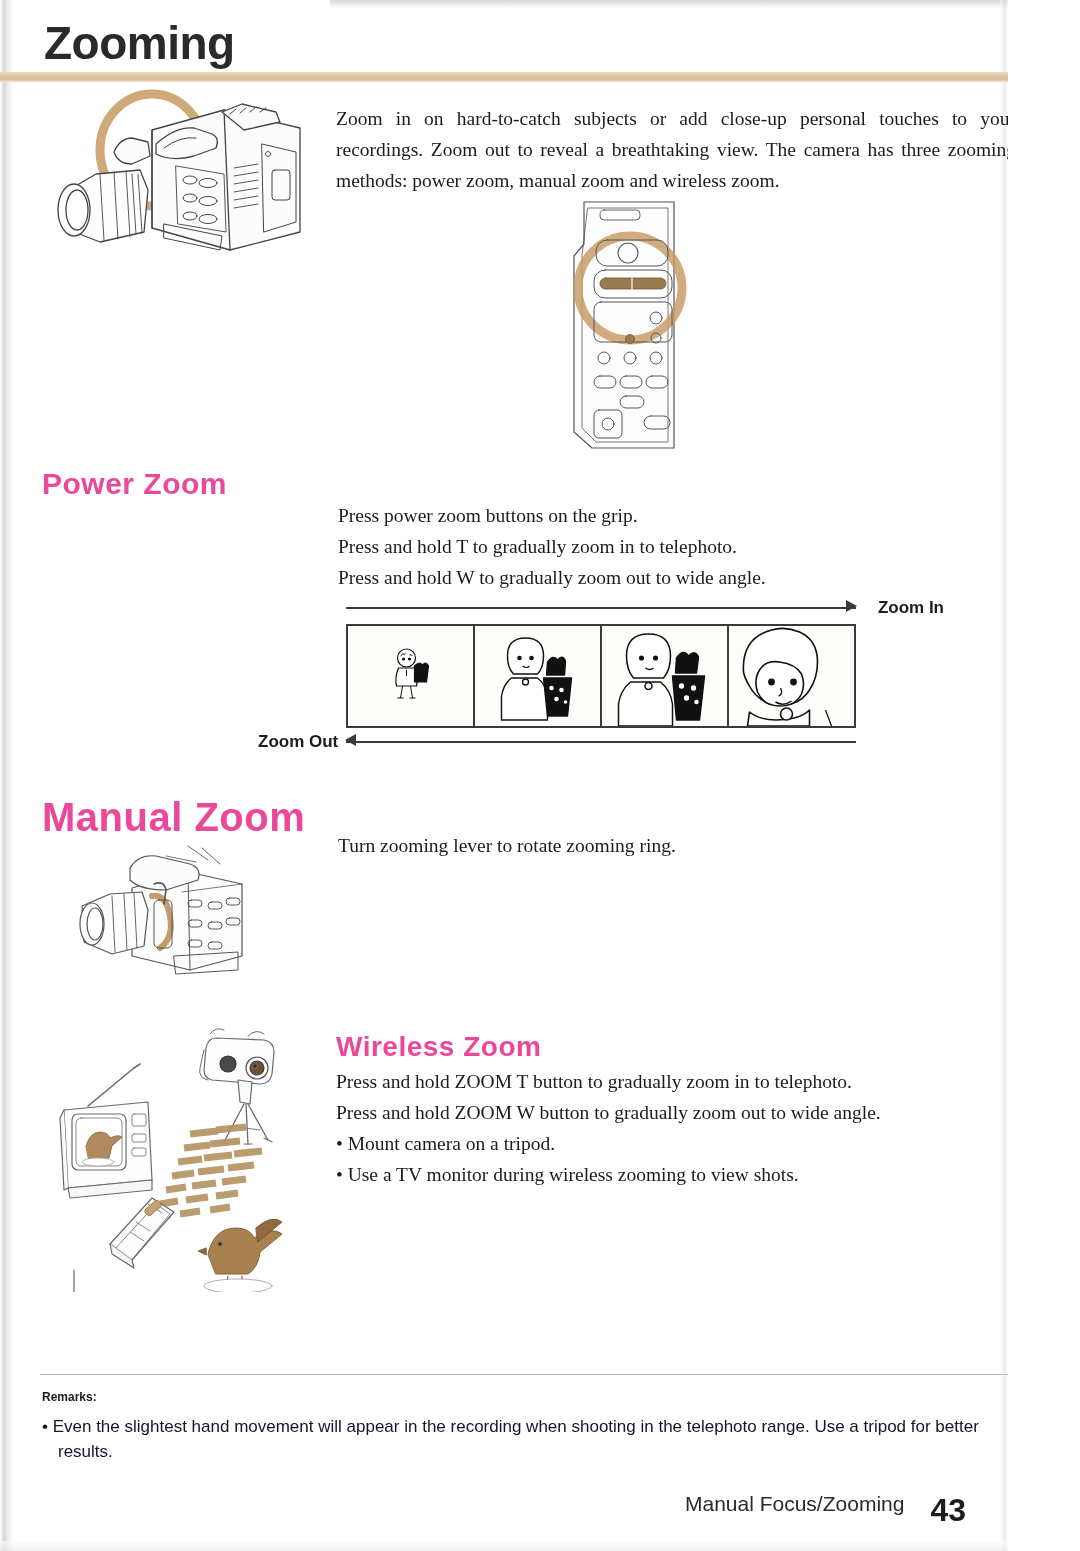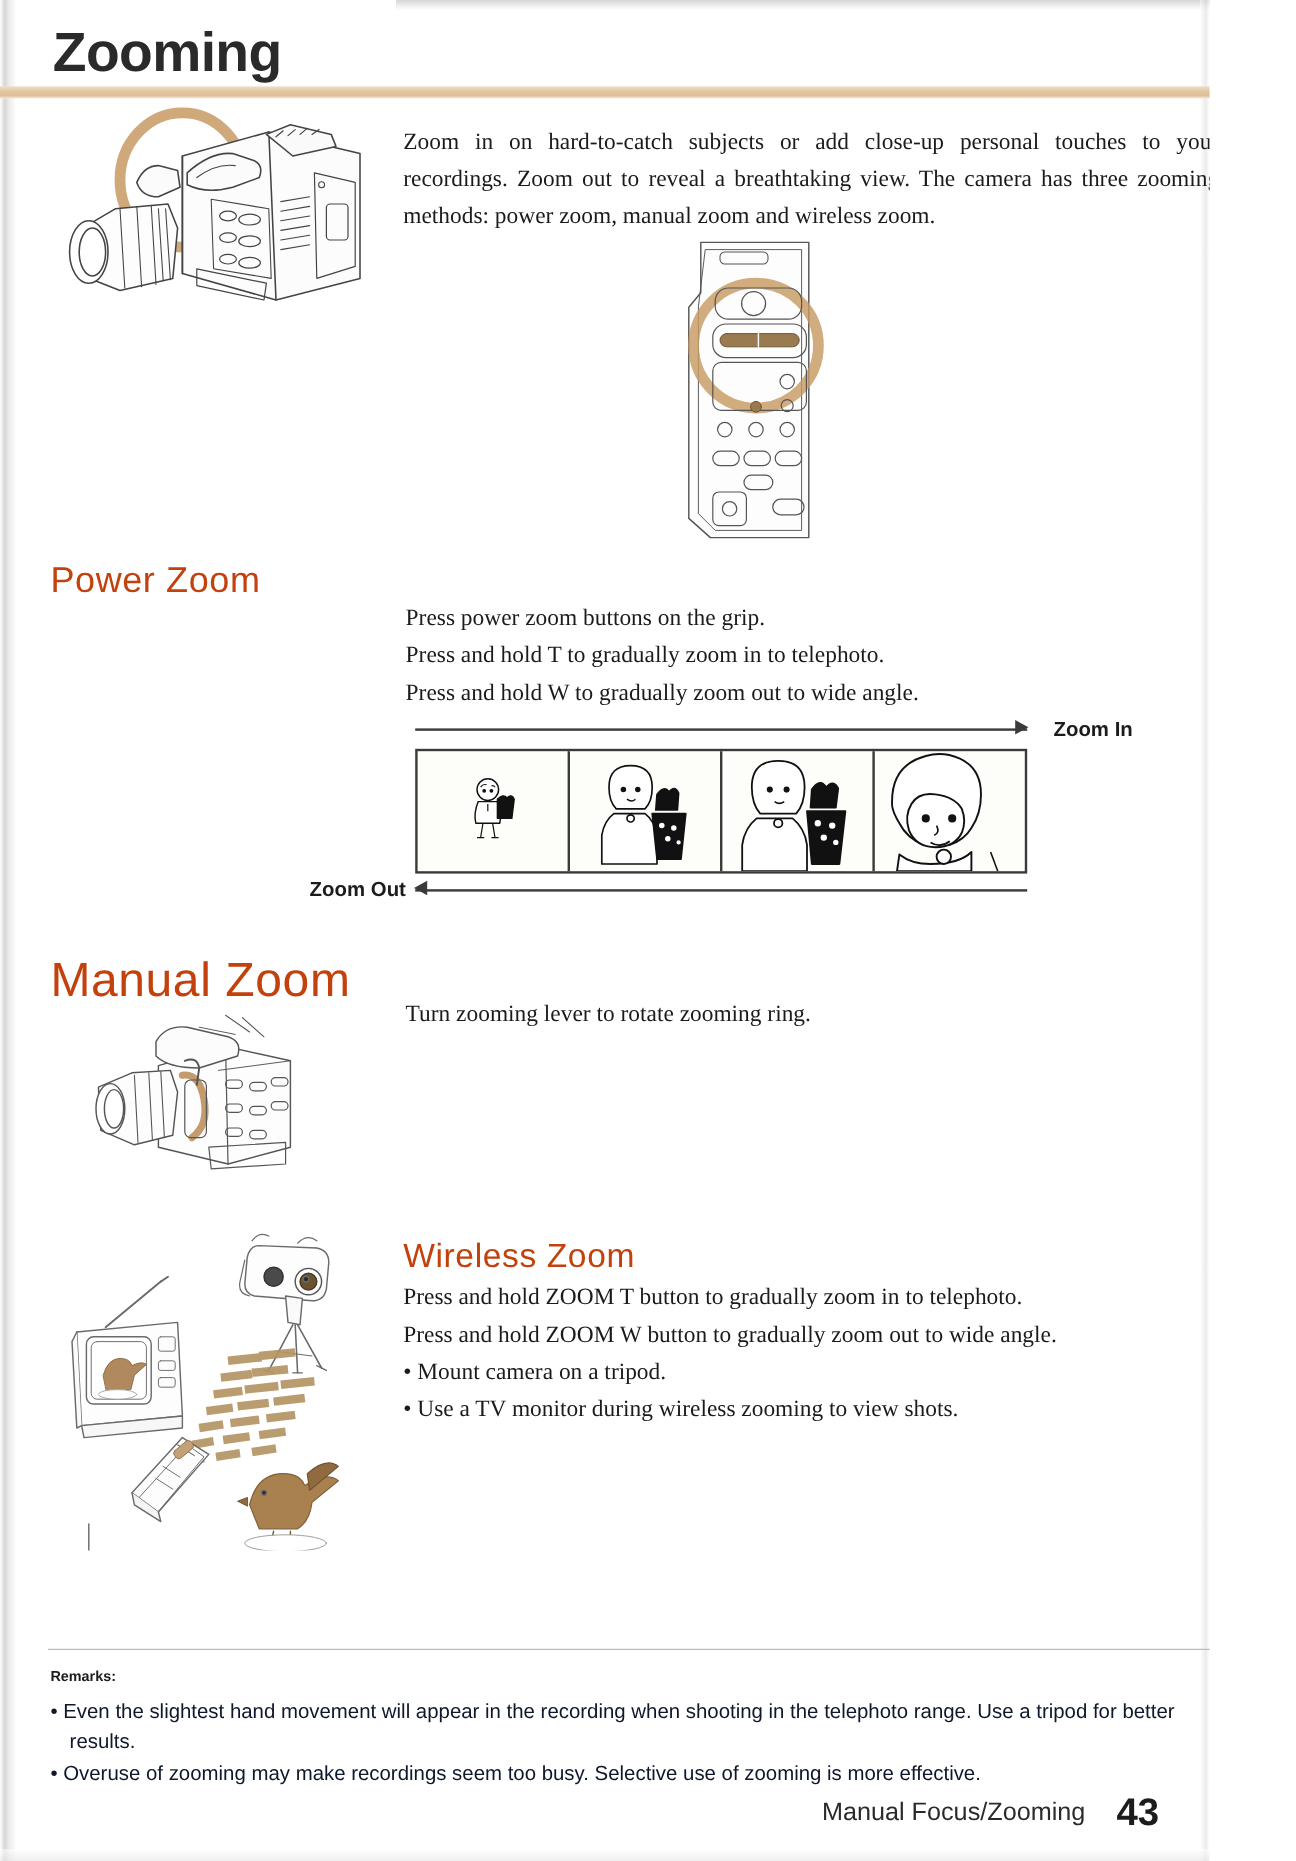--- a/index.html
+++ b/index.html
@@ -65,22 +65,22 @@
 
   
   .serif-body {
     font-family: "Liberation Serif", serif;
     font-size: 19.5px;
     line-height: 31px;
     color: #1b1b1b;
   }
   .sans-head {
     font-family: "Liberation Sans", sans-serif;
-    font-weight: normal;
-    color: #c2410c;
+    font-weight: bold;
+    color: #ec4899;
   }
 
   .intro {
     position: absolute;
     left: 336px; top: 103px;
     width: 680px;
     text-align: justify;
   }
 
   
@@ -220,21 +220,21 @@
     padding-left: 16px;
     text-indent: -16px;
     margin-bottom: 1px;
   }
 
   
   .footer {
     position: absolute;
     right: 42px; top: 1492px;
     display: flex;
-    align-items: center;
+    align-items: flex-start;
     gap: 26px;
   }
   .footer-section {
     font-family: "Liberation Sans", sans-serif;
     font-size: 21px;
     color: #2a2a2a;
   }
   .footer-page {
     font-family: "Liberation Sans", sans-serif;
     font-weight: bold;
@@ -579,21 +579,20 @@
     <span class="ln">Press and hold ZOOM T button to gradually zoom in to telephoto.</span>
     <span class="ln">Press and hold ZOOM W button to gradually zoom out to wide angle.</span>
     <span class="ln bullet-line">• Mount camera on a tripod.</span>
     <span class="ln bullet-line">• Use a TV monitor during wireless zooming to view shots.</span>
   </div>
 
   <div class="remarks-rule"></div>
   <div class="remarks-title">Remarks:</div>
   <div class="remarks-list">
     <span class="r-item">• Even the slightest hand movement will appear in the recording when shooting in the telephoto range. Use a tripod for better results.</span>
-    <span class="r-item">• Overuse of zooming may make recordings seem too busy. Selective use of zooming is more effective.</span>
   </div>
 
   <div class="footer">
     <span class="footer-section">Manual Focus/Zooming</span>
     <span class="footer-page">43</span>
   </div>
 
 </div>
 
 </body></html>

